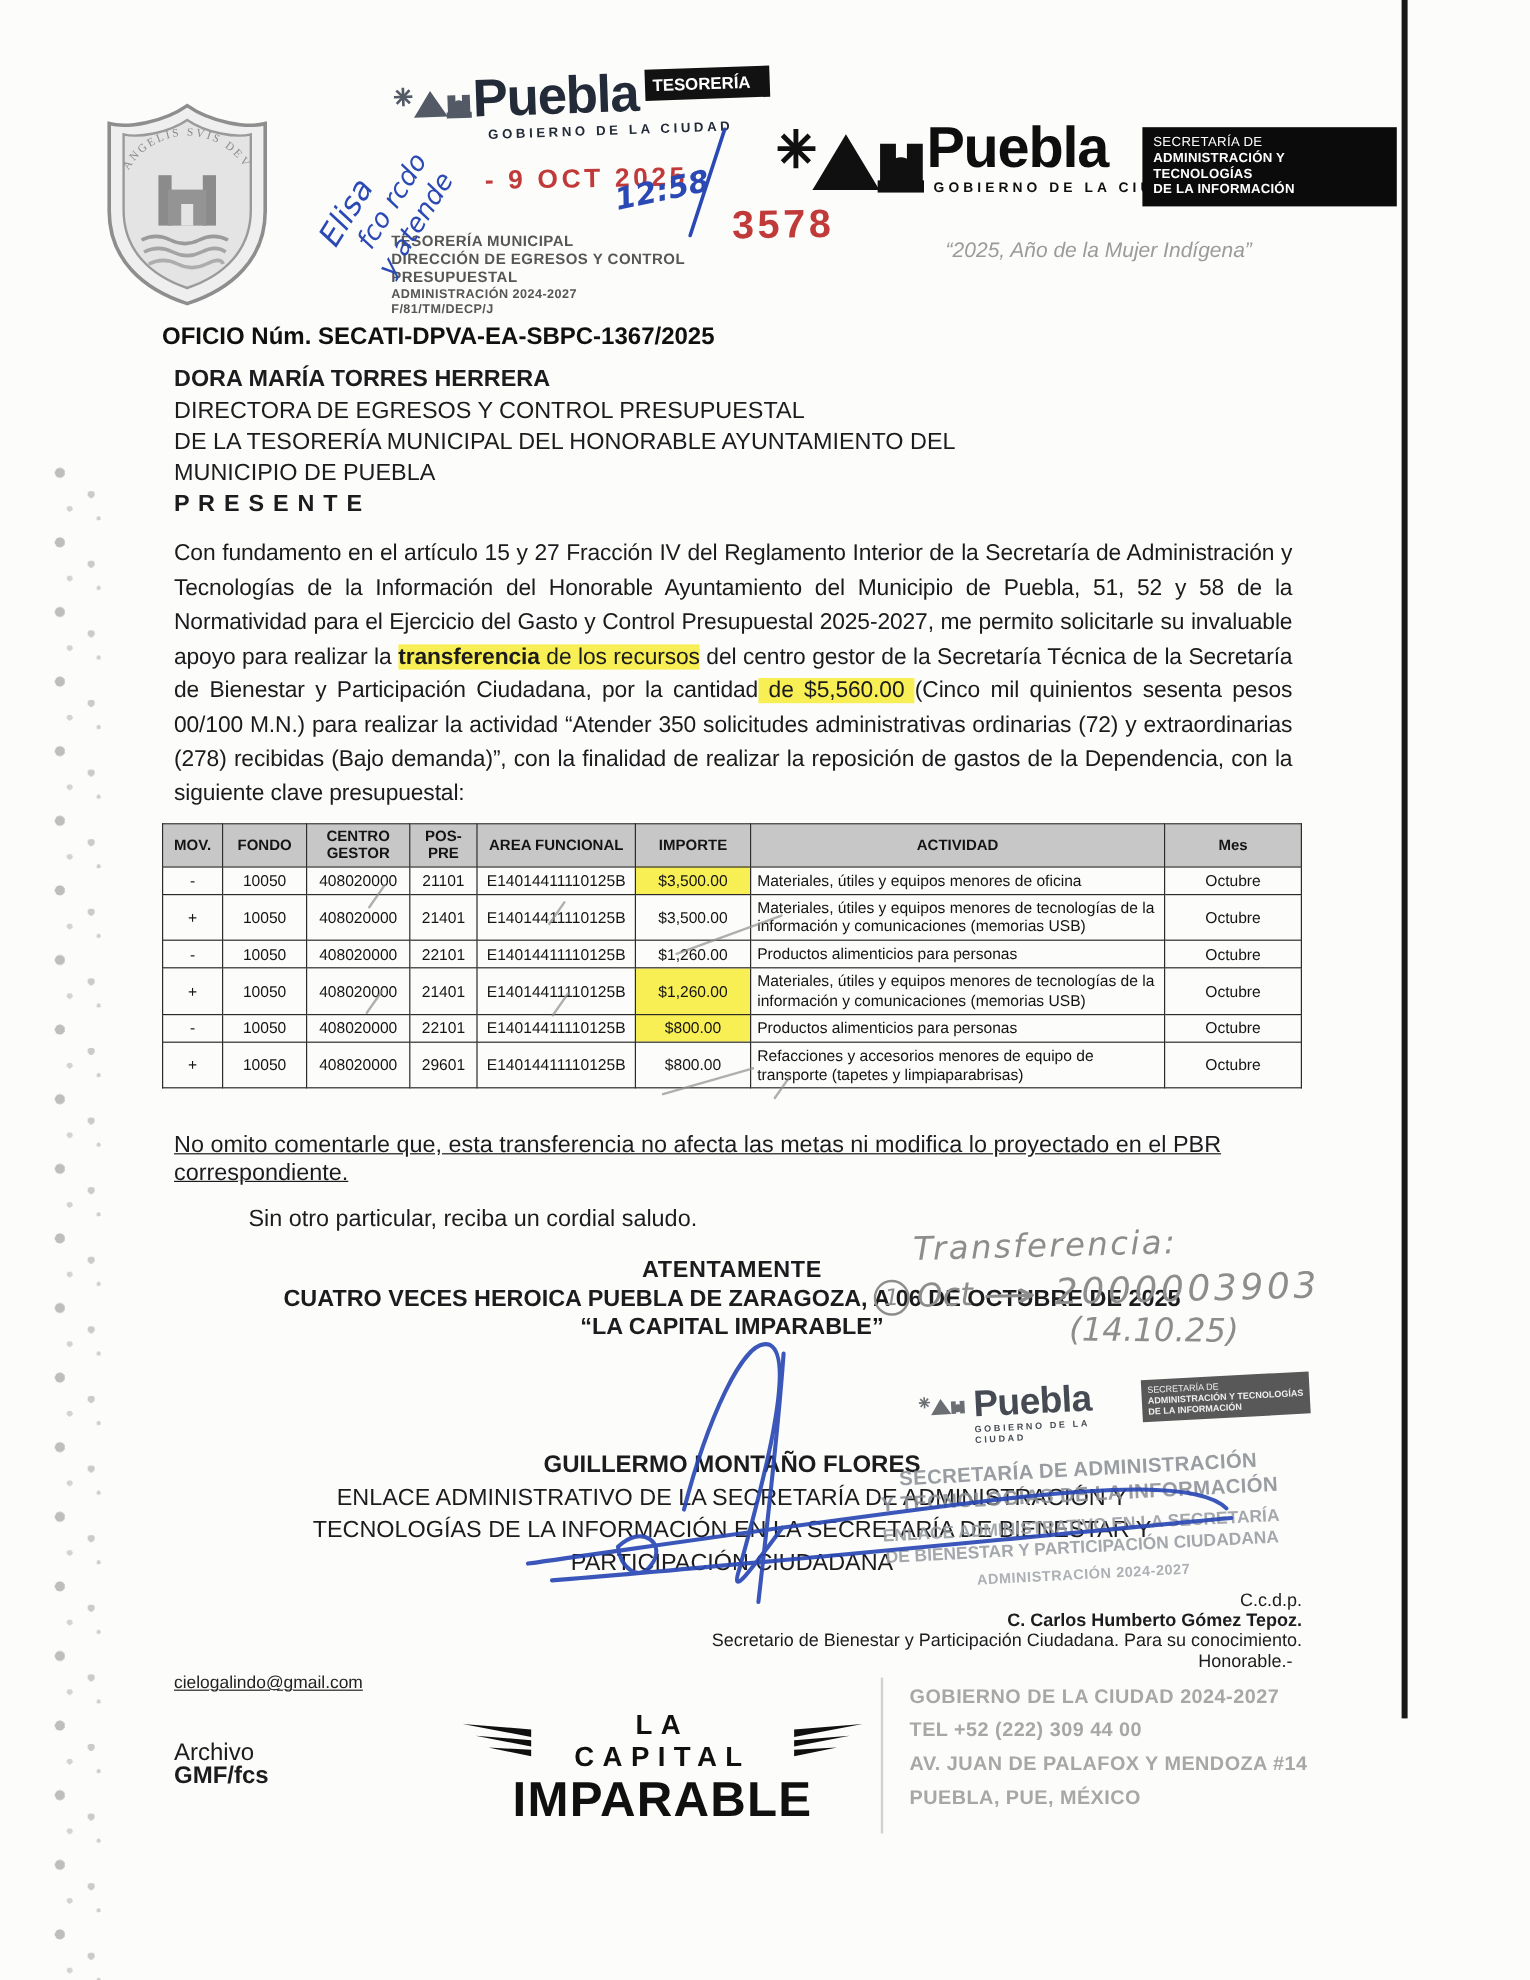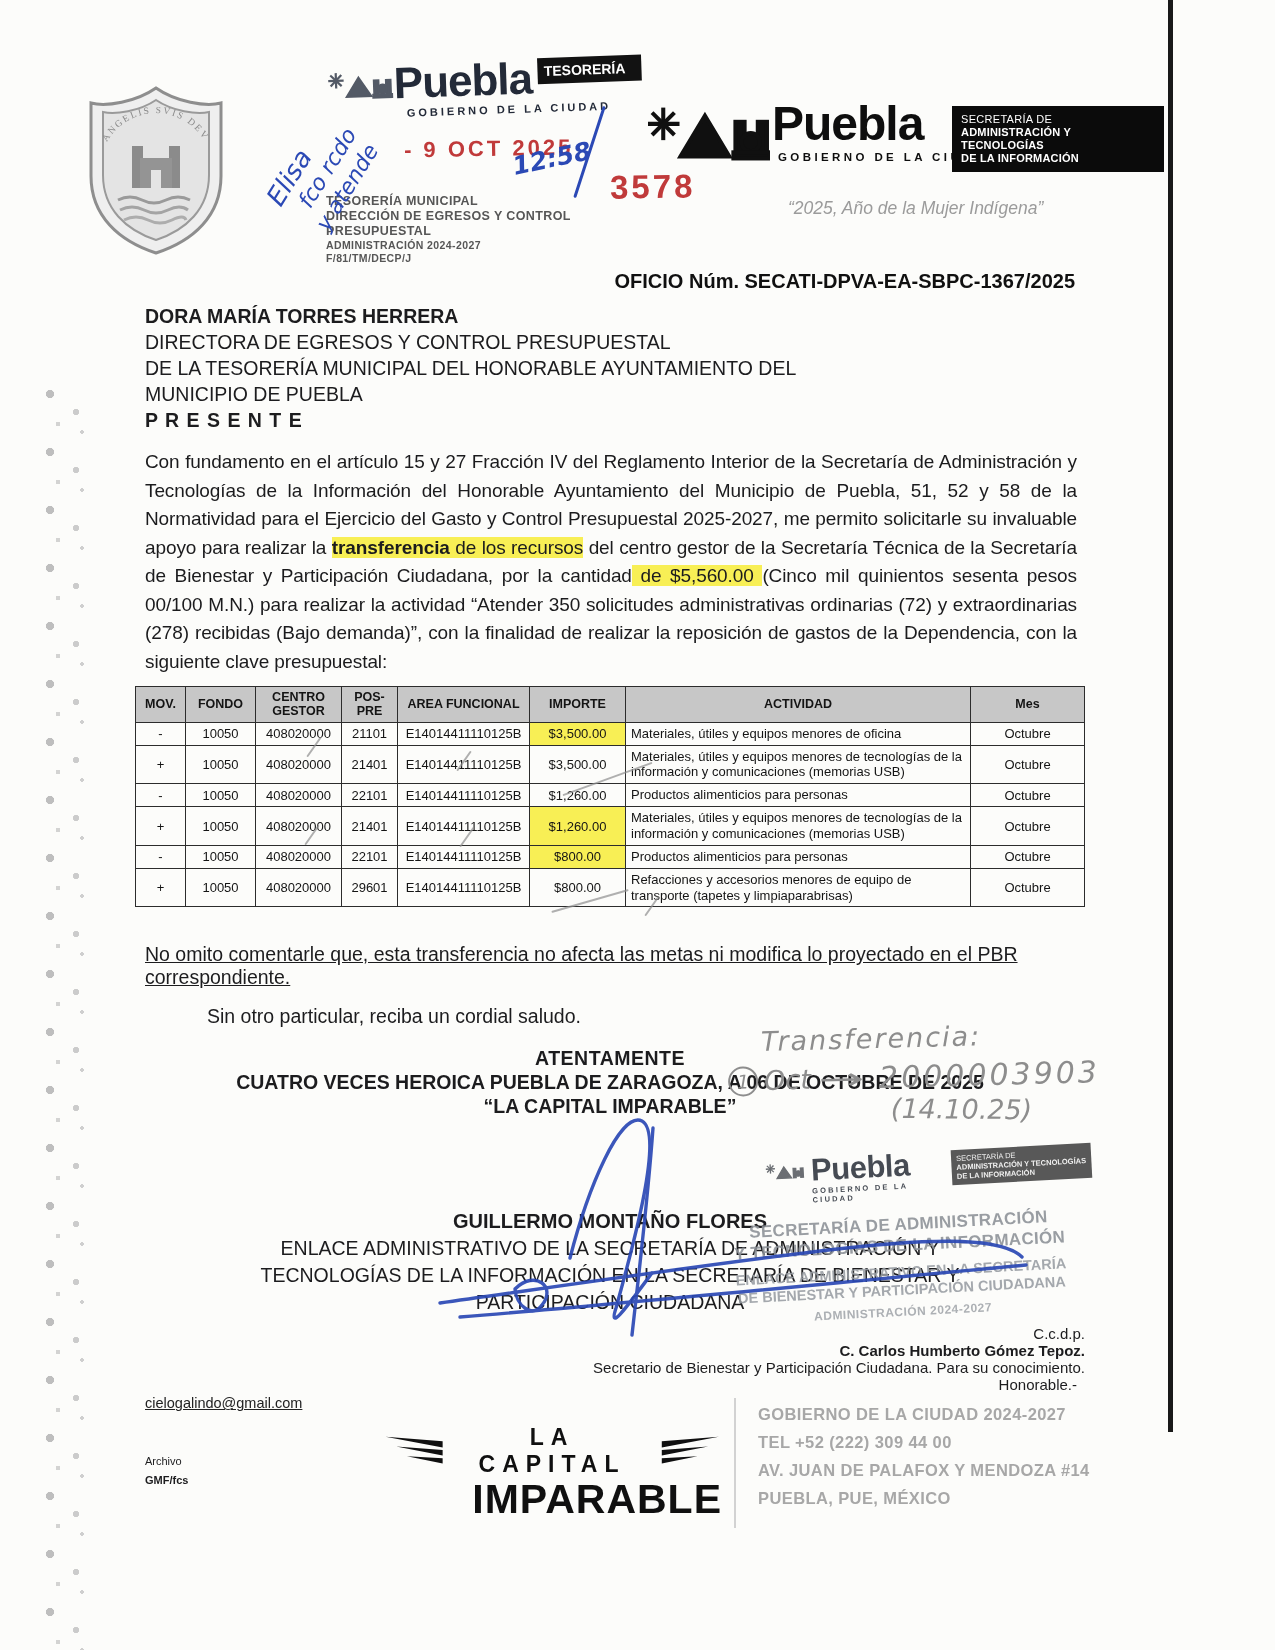--- a/index.html
+++ b/index.html
@@ -56,21 +56,21 @@
   .h-gob { position:absolute; left:778px; top:151px; font-size:11.5px; font-weight:bold;
            letter-spacing:3.4px; color:#0e0e0e; }
   .h-box { position:absolute; left:952px; top:106px; width:212px; background:#0b0b0b; color:#fff;
            padding:7px 9px; font-size:11px; line-height:13px; }
   .h-box .b1 { font-weight:normal; letter-spacing:.3px; }
   .h-box .b2 { font-weight:bold; letter-spacing:.2px; }
   .slogan { position:absolute; left:788px; top:198px; font-size:17.5px; font-style:italic; color:#9b9b9b; }
 
   
   .content { position:absolute; left:135px; top:270px; width:950px; }
-  .oficio-line { text-align:right; padding-right:10px; font-weight:bold; font-size:20px; color:#101010; }
+  .oficio-line { padding-right:10px; font-weight:bold; font-size:20px; color:#101010; }
   .addressee { margin-top:10px; margin-left:10px; font-size:19.5px; line-height:26px; }
   .addressee .a-name { font-weight:bold; }
   .addressee .a-pres { font-weight:bold; letter-spacing:1px; }
   .body-par { margin-top:15px; margin-left:10px; width:932px; font-size:19px; line-height:28.5px;
               text-align:justify; letter-spacing:-.1px; color:#1b1b1d; }
   .hl { background:var(--highlight, #f8ef55); }
   .hl-b { background:var(--highlight, #f8ef55); font-weight:bold; }
 
   table.budget { margin-top:10px; width:950px; table-layout:fixed; border-collapse:collapse;
                  font-size:13px; color:#141414; }
@@ -119,26 +119,26 @@
   .s-box .b2 { font-weight:bold; }
   .s-lines { margin-top:14px; text-align:center; font-weight:bold; color:#8c9197; }
   .s-l1 { font-size:17px; line-height:21px; letter-spacing:.3px; }
   .s-l2 { font-size:14.5px; line-height:18px; color:#989da3; margin-top:7px; }
   .s-l3 { font-size:12px; line-height:15px; color:#a2a6ab; margin-top:6px; letter-spacing:.5px; }
 
   
   .tick { position:absolute; background:#8f8f8f; opacity:.7; border-radius:1px; z-index:3; }
 
   
-  .archivo { position:absolute; left:145px; top:1452px; font-size:11px; line-height:19px; }
+  .archivo { position:absolute; left:145px; top:1452px; font-size:20px; line-height:19px; }
   .archivo .ar2 { font-weight:bold; }
   .cap-logo { position:absolute; left:382px; top:1424px; width:340px; text-align:center; color:#101010; }
   .cap-top { display:flex; align-items:center; justify-content:center; gap:8px; }
   .cap-top-text { font-weight:bold; font-size:23px; letter-spacing:7px; }
-  .cap-bottom { font-weight:bold; font-size:41px; letter-spacing:1px; line-height:1.05;text-align:right; }
+  .cap-bottom { font-weight:bold; font-size:41px; letter-spacing:1px; line-height:1.05; }
   .f-divider { position:absolute; left:734px; top:1398px; width:2px; height:130px; background:#d2d2d2; }
   .footer-lines { position:absolute; left:758px; top:1400px; font-weight:bold; font-size:16.5px;
                   line-height:28px; color:#a7a7a7; letter-spacing:.4px; }
 </style>
 </head>
 <body>
 
 <div class="page">
 
   <div class="scan-line-right"></div>

